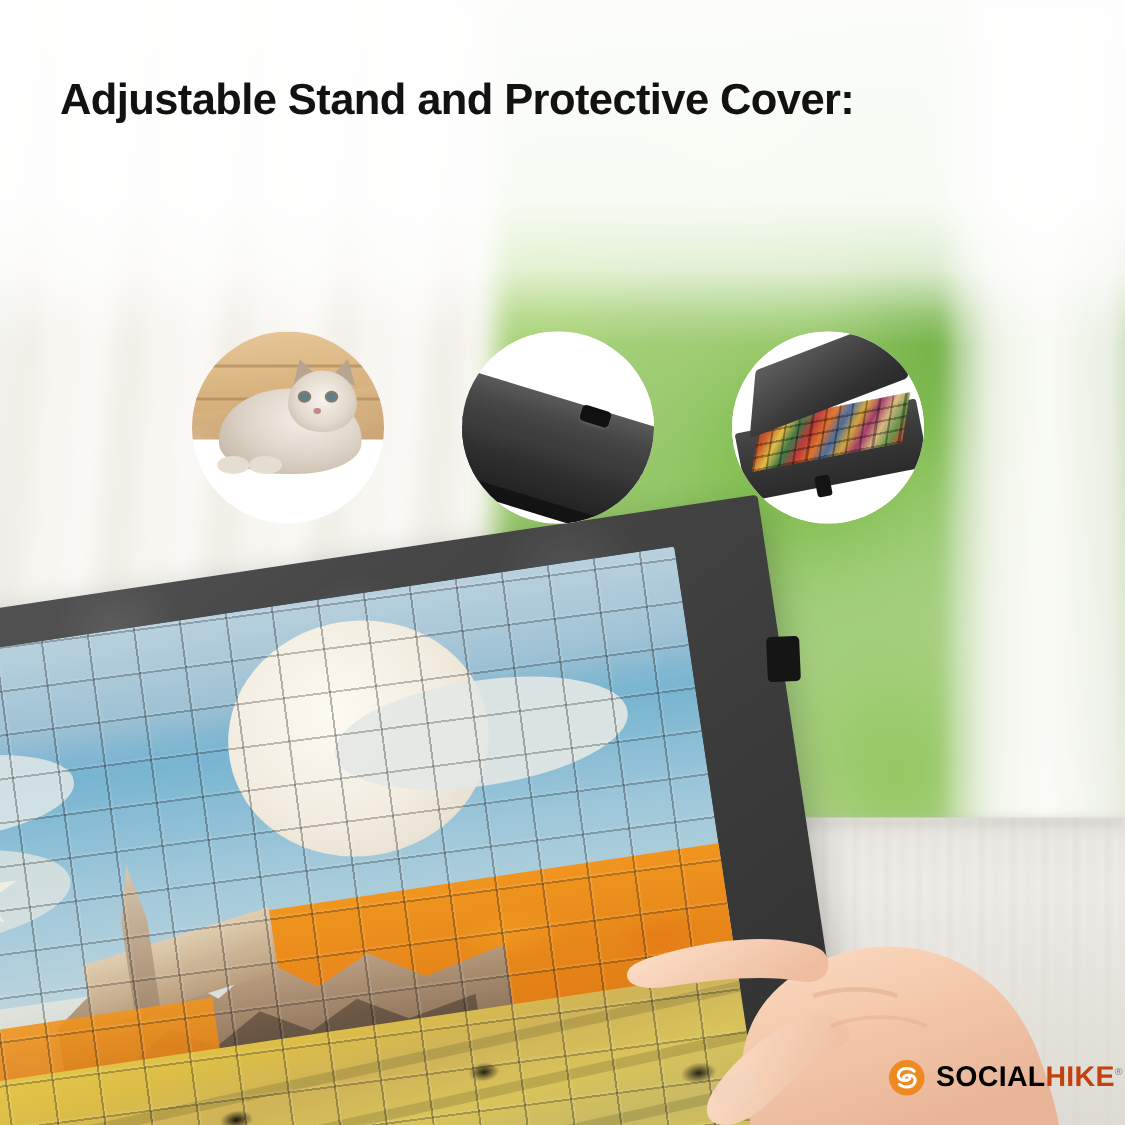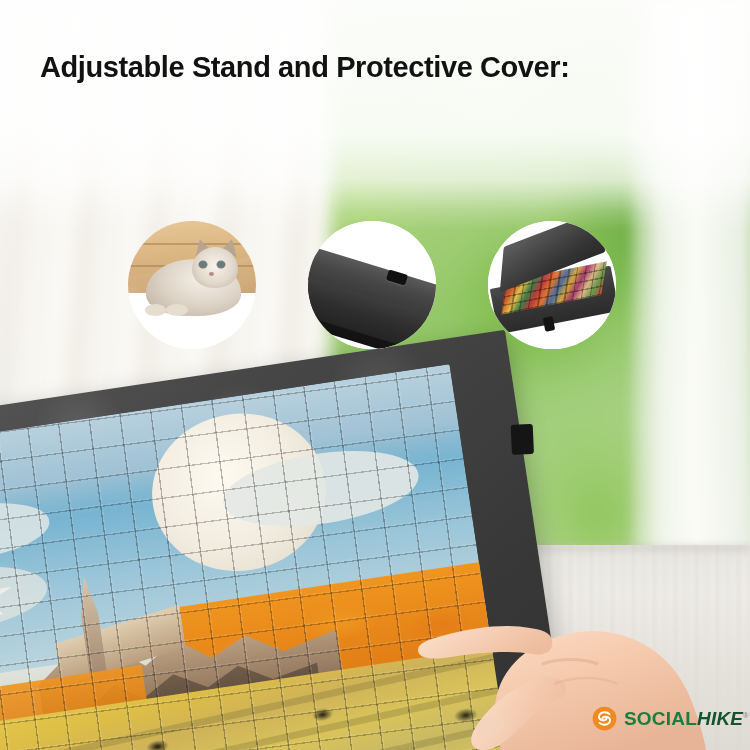--- a/index.html
+++ b/index.html
@@ -465,22 +465,22 @@
 
   
   .logo {
     position: absolute;
     left: 592px; top: 706px;
     display: flex; align-items: center; gap: 7px;
     z-index: 9;
   }
   .logo-mark { width: 25px; height: 25px; flex: 0 0 auto; }
   .logo-text { font-size: 19px; font-weight: bold; letter-spacing: .2px; line-height: 1; white-space: nowrap; }
-  .logo-social { color: #15803d; }
-  .logo-hike { color: #14532d; font-style: italic; }
+  .logo-social { color: #000000; }
+  .logo-hike { color: #c2410c; }
   .logo-reg { font-size: 7px; vertical-align: super; color: #7a7a7a; font-weight: normal; }
 </style>
 </head>
 <body>
 
 <div id="stage">
 
   <div class="bg-layer">
     <div class="bg-foliage"></div>
     <div class="bg-curtain"></div>

